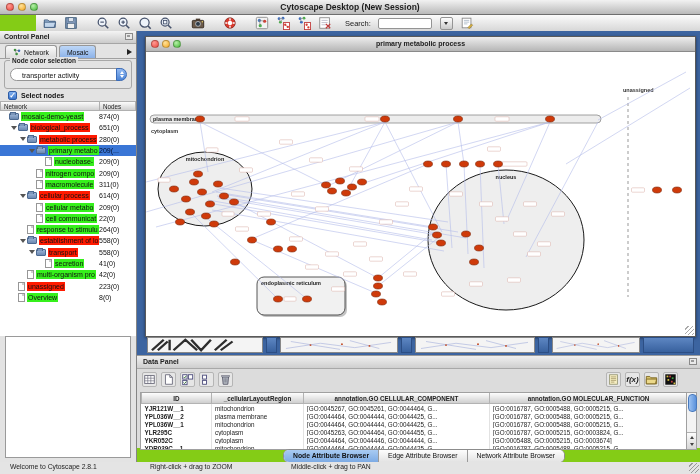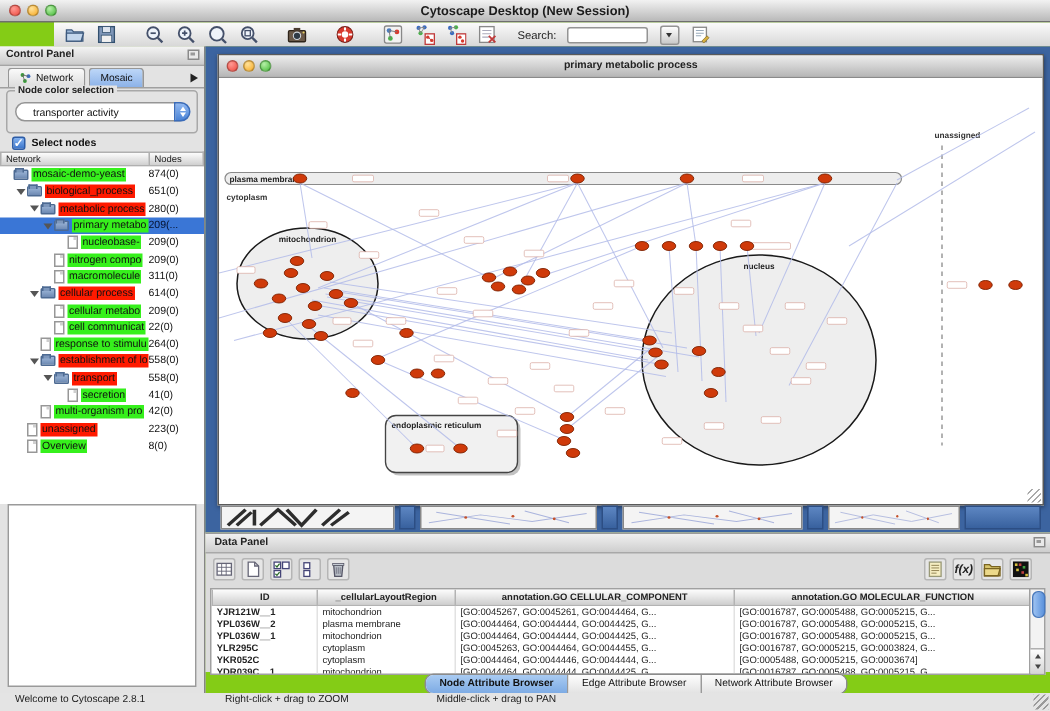--- a/index.html
+++ b/index.html
@@ -91,21 +91,21 @@
   .tk.white{background:#f4f4f4;border:1px solid #888;box-sizing:border-box;}
   .tk.blue{background:linear-gradient(#5d86c2,#38619e);border:1px solid #2c4e84;box-sizing:border-box;}
   .tk svg{width:100%;height:100%;display:block;}
   
   .dpanel{position:absolute;left:137px;top:355px;width:563px;height:93px;background:#dcdcdc;border-top:1px solid #9a9a9a;box-sizing:border-box;}
   .dp-header{position:relative;height:12px;background:linear-gradient(#f0f0f0,#cecece);border-bottom:1px solid #a8a8a8;
     font-size:7px;font-weight:bold;color:#222;line-height:12px;padding-left:6px;}
   .dp-toolbar{position:absolute;left:0;top:12px;right:0;height:23px;display:flex;align-items:center;padding-left:5px;gap:4px;}
   .dpi{width:15px;height:15px;border:1px solid #b5b5b5;border-radius:2px;background:#e6e6e6;box-sizing:border-box;}
   .dpi svg{width:100%;height:100%;display:block;}
-  .dp-right{margin-left:auto;display:flex;gap:4px;padding-right:12px;}
+  .dp-right{margin-left:auto;display:flex;gap:4px;padding-right:22px;}
   .fx{font-size:8px;font-style:italic;font-weight:bold;color:#222;text-align:center;line-height:13px;}
   .dtablewrap{position:absolute;left:3px;top:36px;width:547px;height:58px;background:#fff;border:1px solid #a0a0a0;box-sizing:border-box;overflow:hidden;}
   table.dtable{border-collapse:collapse;table-layout:fixed;width:546px;}
   .dtable th{height:10px;background:linear-gradient(#fdfdfd,#cfcfcf);border:1px solid #b3b3b3;border-top:none;
     font-size:6.3px;font-weight:bold;color:#222;padding:0;}
   .dtable td{height:8px;font-size:6.3px;color:#222;padding:0 3px;border-right:1px solid #e2e2e2;
     white-space:nowrap;overflow:hidden;}
   .dtable td.id{font-weight:bold;}
   .vscroll{position:absolute;right:3px;top:36px;width:11px;height:58px;background:#f3f3f3;border:1px solid #a0a0a0;box-sizing:border-box;}
   .vthumb{position:absolute;left:1px;top:1px;width:7px;height:16px;border-radius:4px;

